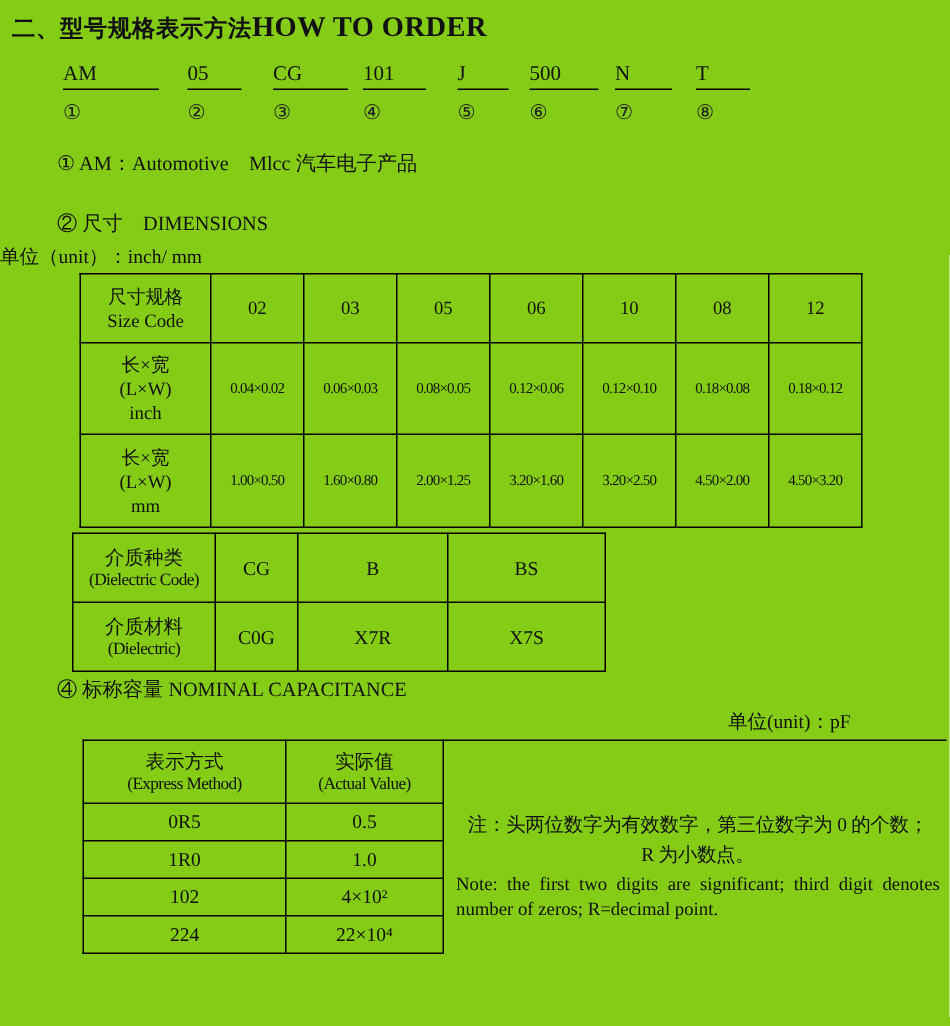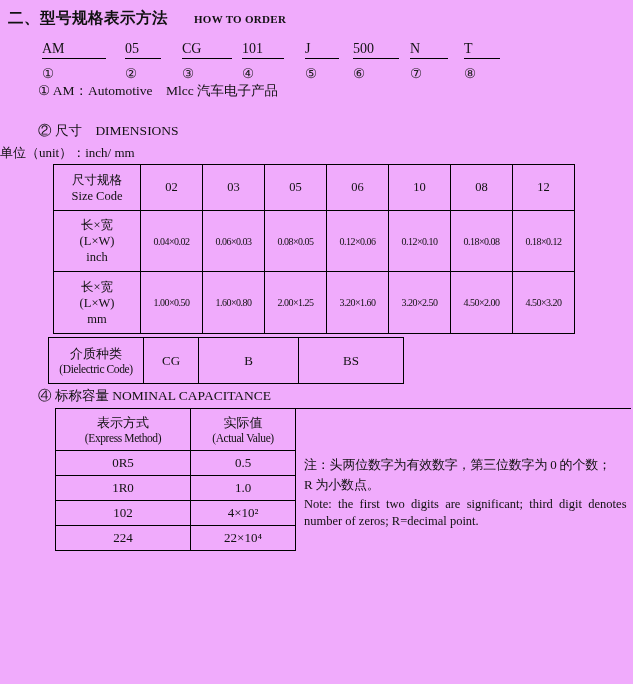--- a/index.html
+++ b/index.html
@@ -1,53 +1,53 @@
 <!DOCTYPE html>
 <html><head>
 <meta charset="utf-8">
 <style>
   * { margin:0; padding:0; box-sizing:border-box; }
   html,body { background:#ffffff; }
   .page {
     position:relative;
     width:633px; height:684px;
-    background:#f0abfc;
+    background:#84cc16;
     color:#111111;
     font-family:"Liberation Serif","DejaVu Serif",serif;
     overflow:hidden;
   }
   
   .doc-title {
     padding:8px 0 0 8px;
     font-size:15.5px; font-weight:bold;
     letter-spacing:0.5px;
     display:flex; align-items:baseline;
   }
-  .doc-title .en { margin-left:26px; letter-spacing:0.3px; font-size:11px; }
+  .doc-title .en { letter-spacing:0.3px; font-size:19px; }
   
   .order-row { display:flex; margin:12px 0 0 42px; }
   .order-seg { text-align:left; }
   .order-seg .code {
     display:block; font-size:14px;
     border-bottom:1.4px solid #000;
     padding-bottom:1px; line-height:16px;
   }
   .order-seg .num { display:block; margin-top:6px; font-size:13.5px; color:#222; }
   .order-seg:nth-child(1){ width:64px; }
   .order-seg:nth-child(2){ width:36px; margin-left:19px; }
   .order-seg:nth-child(3){ width:50px; margin-left:21px; }
   .order-seg:nth-child(4){ width:42px; margin-left:10px; }
   .order-seg:nth-child(5){ width:34px; margin-left:21px; }
   .order-seg:nth-child(6){ width:46px; margin-left:14px; }
   .order-seg:nth-child(7){ width:38px; margin-left:11px; }
   .order-seg:nth-child(8){ width:36px; margin-left:16px; }
   
   .notes-heading { margin:23px 0 0 30px; font-size:14.5px; font-weight:bold; letter-spacing:0.5px; }
   .list-item { margin-left:38px; font-size:13.5px; }
-  .item-1 { }
+  .item-1 { margin-top:17px; }
   .item-2 { margin-top:22px; }
   .item-3 { margin-top:5px; }
   .item-4 { margin-top:3px; }
   
   .unit-line { font-size:13px; }
   .unit-inchmm { width:573px; text-align:left; margin-top:4px; }
   .unit-pf { width:567px; text-align:right; margin-top:3px; }
   
   table { border-collapse:collapse; table-layout:fixed; }
   td,th { border:1px solid #000; text-align:center; vertical-align:middle; font-weight:normal; }
@@ -77,21 +77,21 @@
   .cap-table col.c1 { width:105px; }
   .cap-table col.c2 { width:335px; }
   .cap-table tr.r-head { height:42px; }
   .cap-table tr.r-data { height:25px; }
   .cap-table .cap-val  { font-size:13px; }
   .cap-note-cell {
     border-right:none; border-bottom:none;
     vertical-align:top; text-align:left;
     padding:46px 4px 0 8px;
   }
-  .cap-note-zh { font-size:13px; line-height:20px; letter-spacing:-0.2px; }
+  .cap-note-zh { font-size:13px; line-height:20px; letter-spacing:-0.2px;text-align:center; }
   .cap-note-en { font-size:12.5px; line-height:17px; text-align:justify; margin-top:1px; }
 </style>
 </head>
 <body>
 
 <div class="page">
 
   <div class="doc-title">
     <span class="zh">二、型号规格表示方法</span>
     <span class="en">HOW TO ORDER</span>
@@ -205,24 +205,34 @@
     <tbody>
         <tr>
       <th>
         <span class="cell-zh">介质种类</span>
         <span class="cell-en">(Dielectric Code)</span>
       </th>
       <td class="die-val">CG</td>
       <td class="die-val">B</td>
       <td class="die-val">BS</td>
     </tr>
+    <tr>
+      <th>
+        <span class="cell-zh">介质材料</span>
+        <span class="cell-en">(Dielectric)</span>
+      </th>
+      <td class="die-val">C0G</td>
+      <td class="die-val">X7R</td>
+      <td class="die-val">X7S</td>
+    </tr>
   </tbody>
     </table>
 
   <div class="list-item item-4">④ 标称容量 NOMINAL CAPACITANCE</div>
+  <div class="unit-line unit-pf">单位(unit)：pF</div>
 
   <table class="cap-table">
     <colgroup>
         <col class="c0">
         <col class="c1">
         <col class="c2">
       </colgroup>
     <tbody>
         <tr class="r-head">
       <th>

